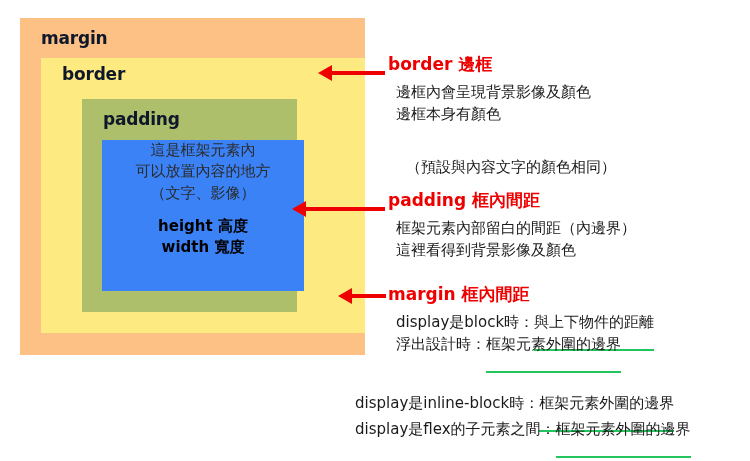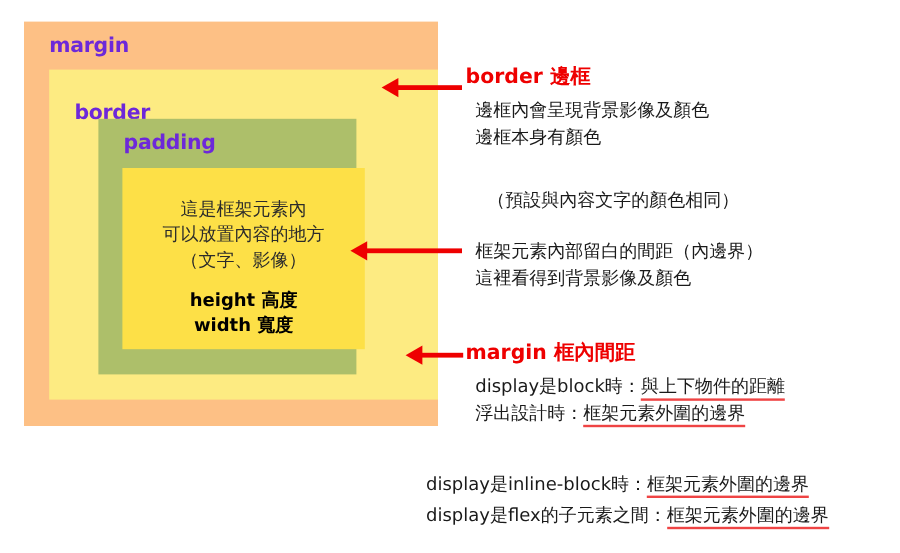--- a/index.html
+++ b/index.html
@@ -22,21 +22,21 @@
     left: 20px;
     top: 18px;
     width: 345px;
     height: 337px;
     box-sizing: border-box;
     background: #fdc085;
   }
   .layer-label {
     font-weight: bold;
     font-size: 17px;
-    color: #6d28d9;
+    color: #0f172a;
     line-height: 1;
     letter-spacing: -0.2px;
     text-align: right;
   }
   #margin-label {
     position: absolute;
     left: 21px;
     top: 12px;
   }
   #border-layer {
@@ -44,21 +44,21 @@
     left: 21px;
     top: 40px;
     width: 324px;
     height: 275px;
     box-sizing: border-box;
     background: #fdeb82;
   }
   #border-label {
     position: absolute;
     left: 21px;
-    top: 28px;
+    top: 8px;
   }
   #padding-layer {
     position: absolute;
     left: 41px;
     top: 41px;
     width: 215px;
     height: 213px;
     box-sizing: border-box;
     background: #adbf6a;
   }
@@ -67,26 +67,26 @@
     left: 21px;
     top: 12px;
   }
   #content-layer {
     position: absolute;
     left: 20px;
     top: 41px;
     width: 202px;
     height: 151px;
     box-sizing: border-box;
-    background: #fde047;
+    background: #3b82f6;
     display: flex;
     flex-direction: column;
     align-items: center;
     justify-content: flex-start;
-    padding-top: 24px;
+    padding-top: 0;
   }
   .content-line {
     font-size: 15px;
     line-height: 1.42;
     color: #2b2b2b;
     text-align: center;
     white-space: nowrap;
   }
   .content-line.bold {
     font-weight: bold;
@@ -151,22 +151,22 @@
     font-size: 15px;
     line-height: 1.5;
     color: #1a1a1a;
     white-space: nowrap;
   }
   .ann-line.indent {
     padding-left: 10px;
     margin-top: 30px;
   }
   .u {
-    border-bottom: 2px solid #ef4444;
-    padding-bottom: 1px;
+    border-bottom: 2px solid #22c55e;
+    padding-bottom: 18px;
   }
 
   #ann-border  { top: 55px; }
   #ann-padding { top: 191px; }
   #ann-margin  { top: 285px; }
 
   #extra-lines {
     position: absolute;
     left: 355px;
     top: 392px;
@@ -217,20 +217,21 @@
   <div class="ann-block" id="ann-border">
     <div class="ann-head">border 邊框</div>
     <div class="ann-body">
       <div class="ann-line">邊框內會呈現背景影像及顏色</div>
       <div class="ann-line">邊框本身有顏色</div>
       <div class="ann-line indent">（預設與內容文字的顏色相同）</div>
     </div>
   </div>
 
   <div class="ann-block" id="ann-padding">
+    <div class="ann-head">padding 框內間距</div>
     <div class="ann-body">
       <div class="ann-line">框架元素內部留白的間距（內邊界）</div>
       <div class="ann-line">這裡看得到背景影像及顏色</div>
     </div>
   </div>
 
   <div class="ann-block" id="ann-margin">
     <div class="ann-head">margin 框內間距</div>
     <div class="ann-body">
       <div class="ann-line"><span>display是block時：</span><span class="u">與上下物件的距離</span></div>

